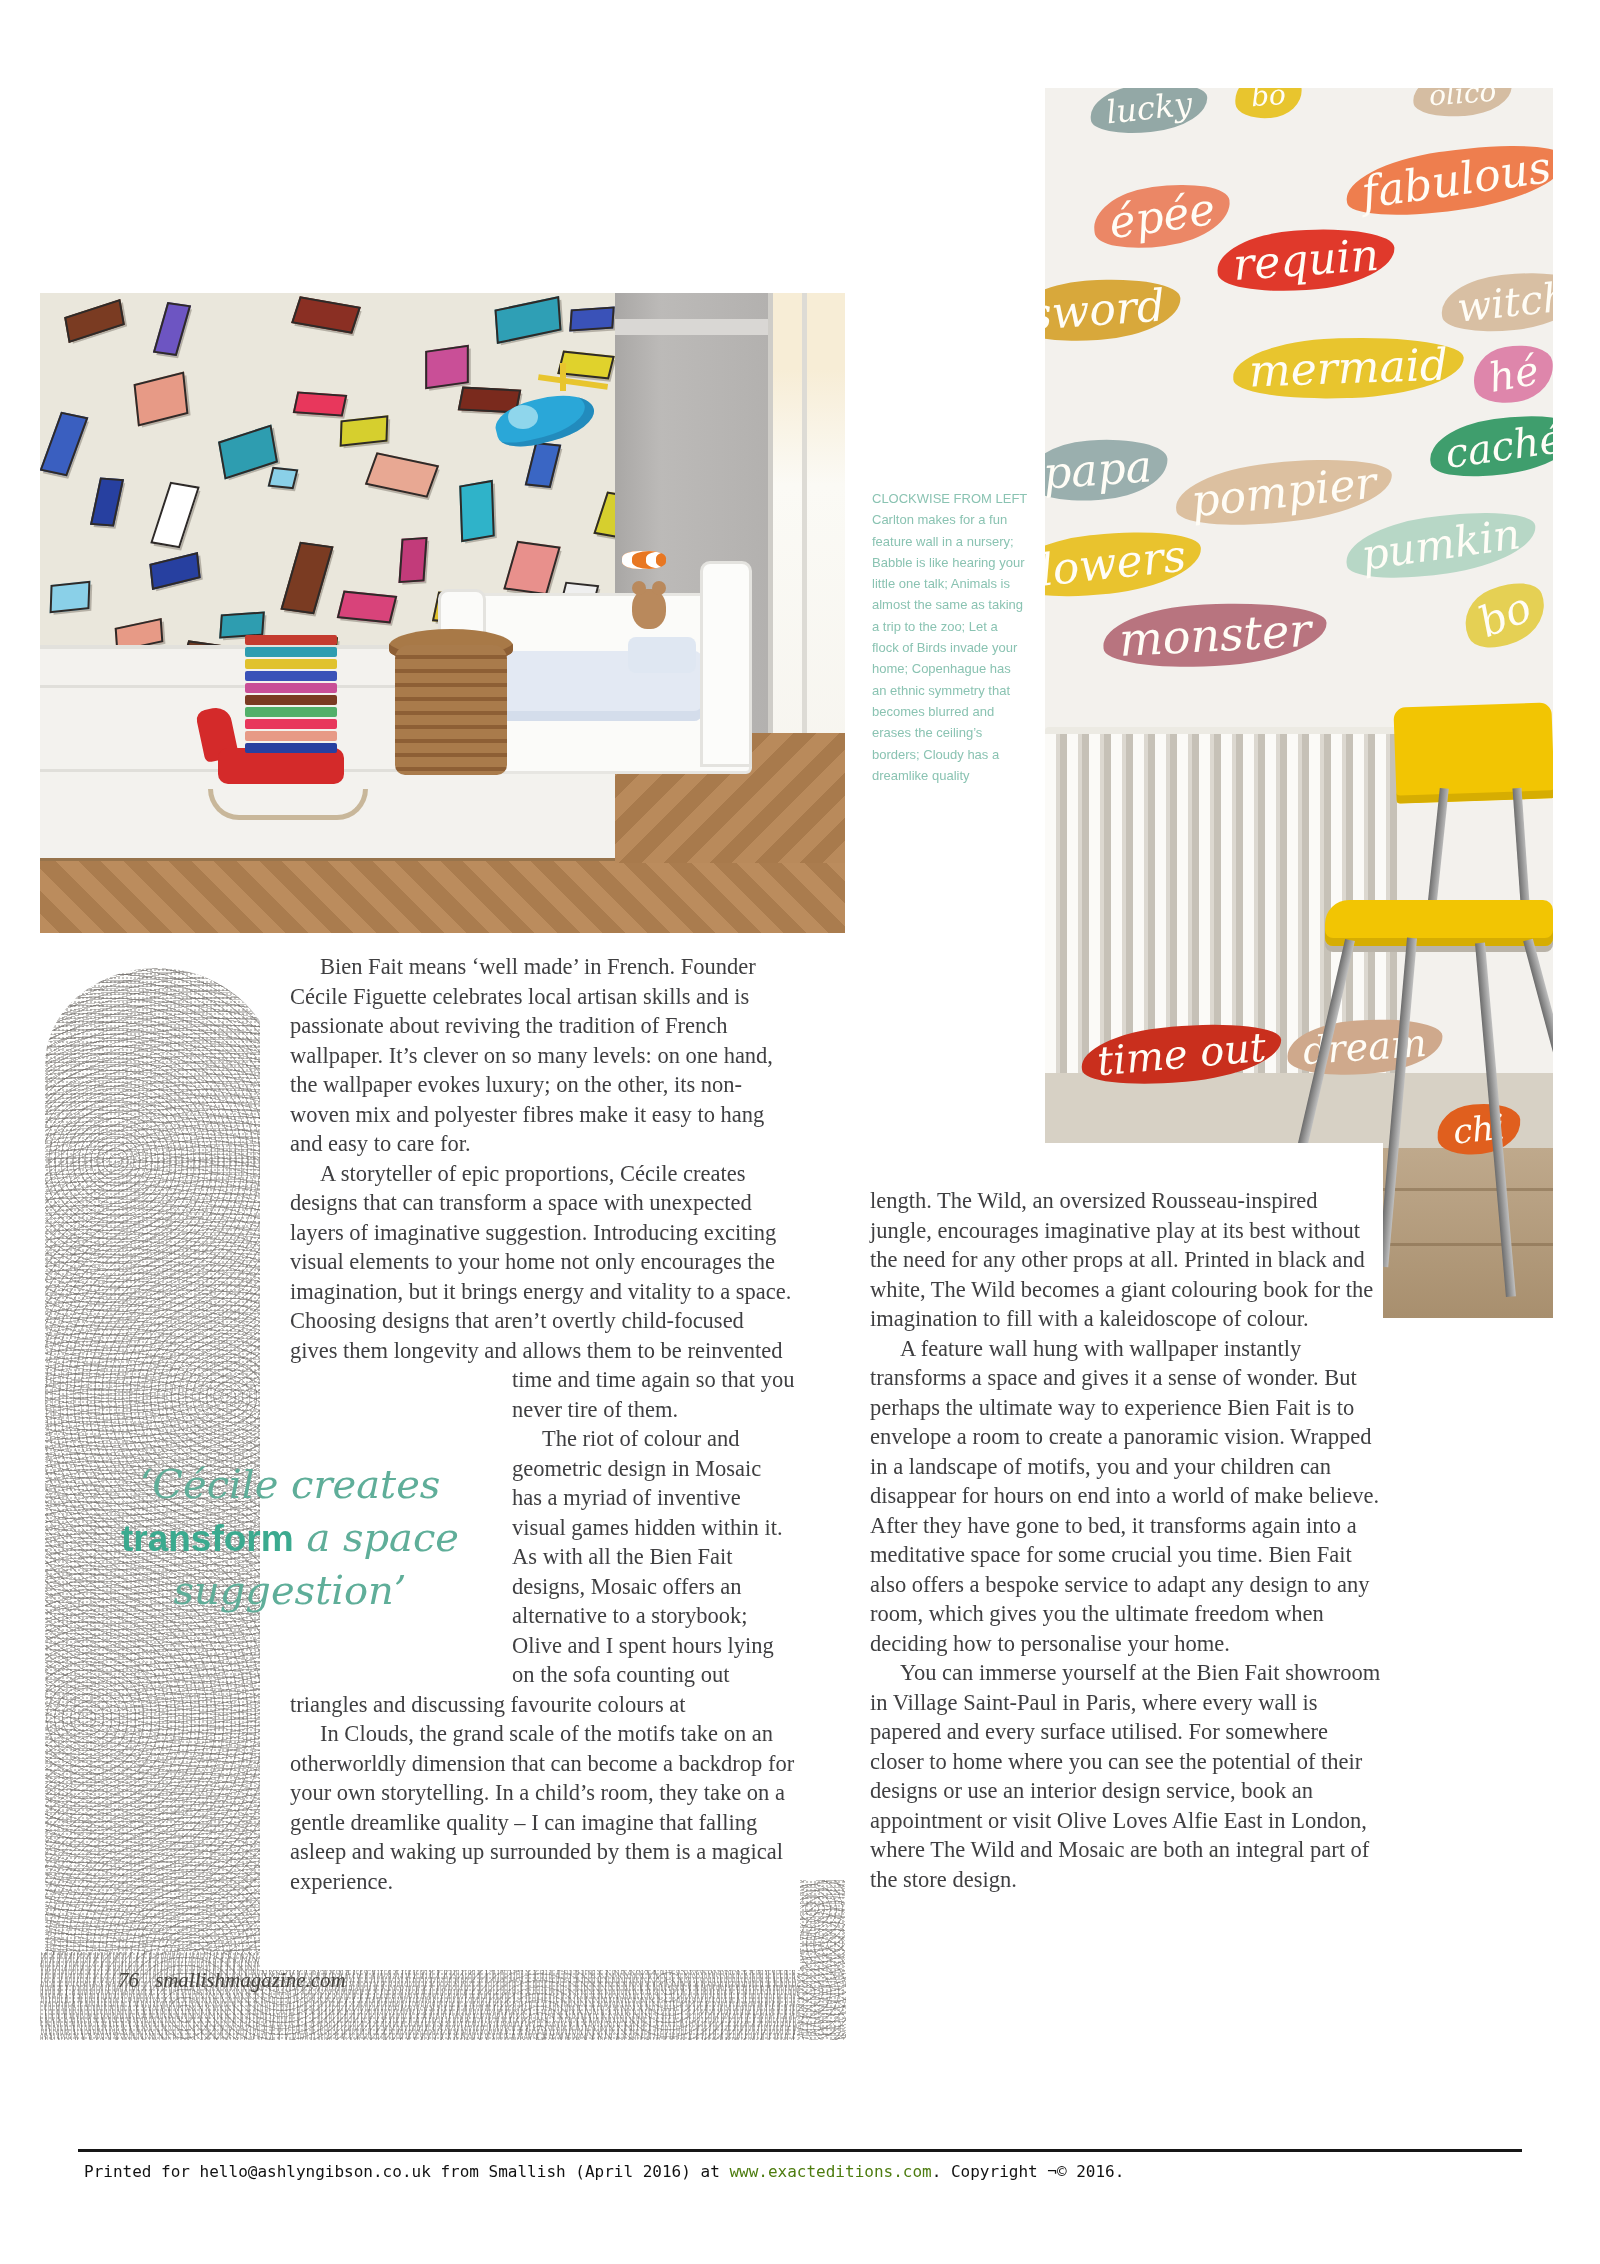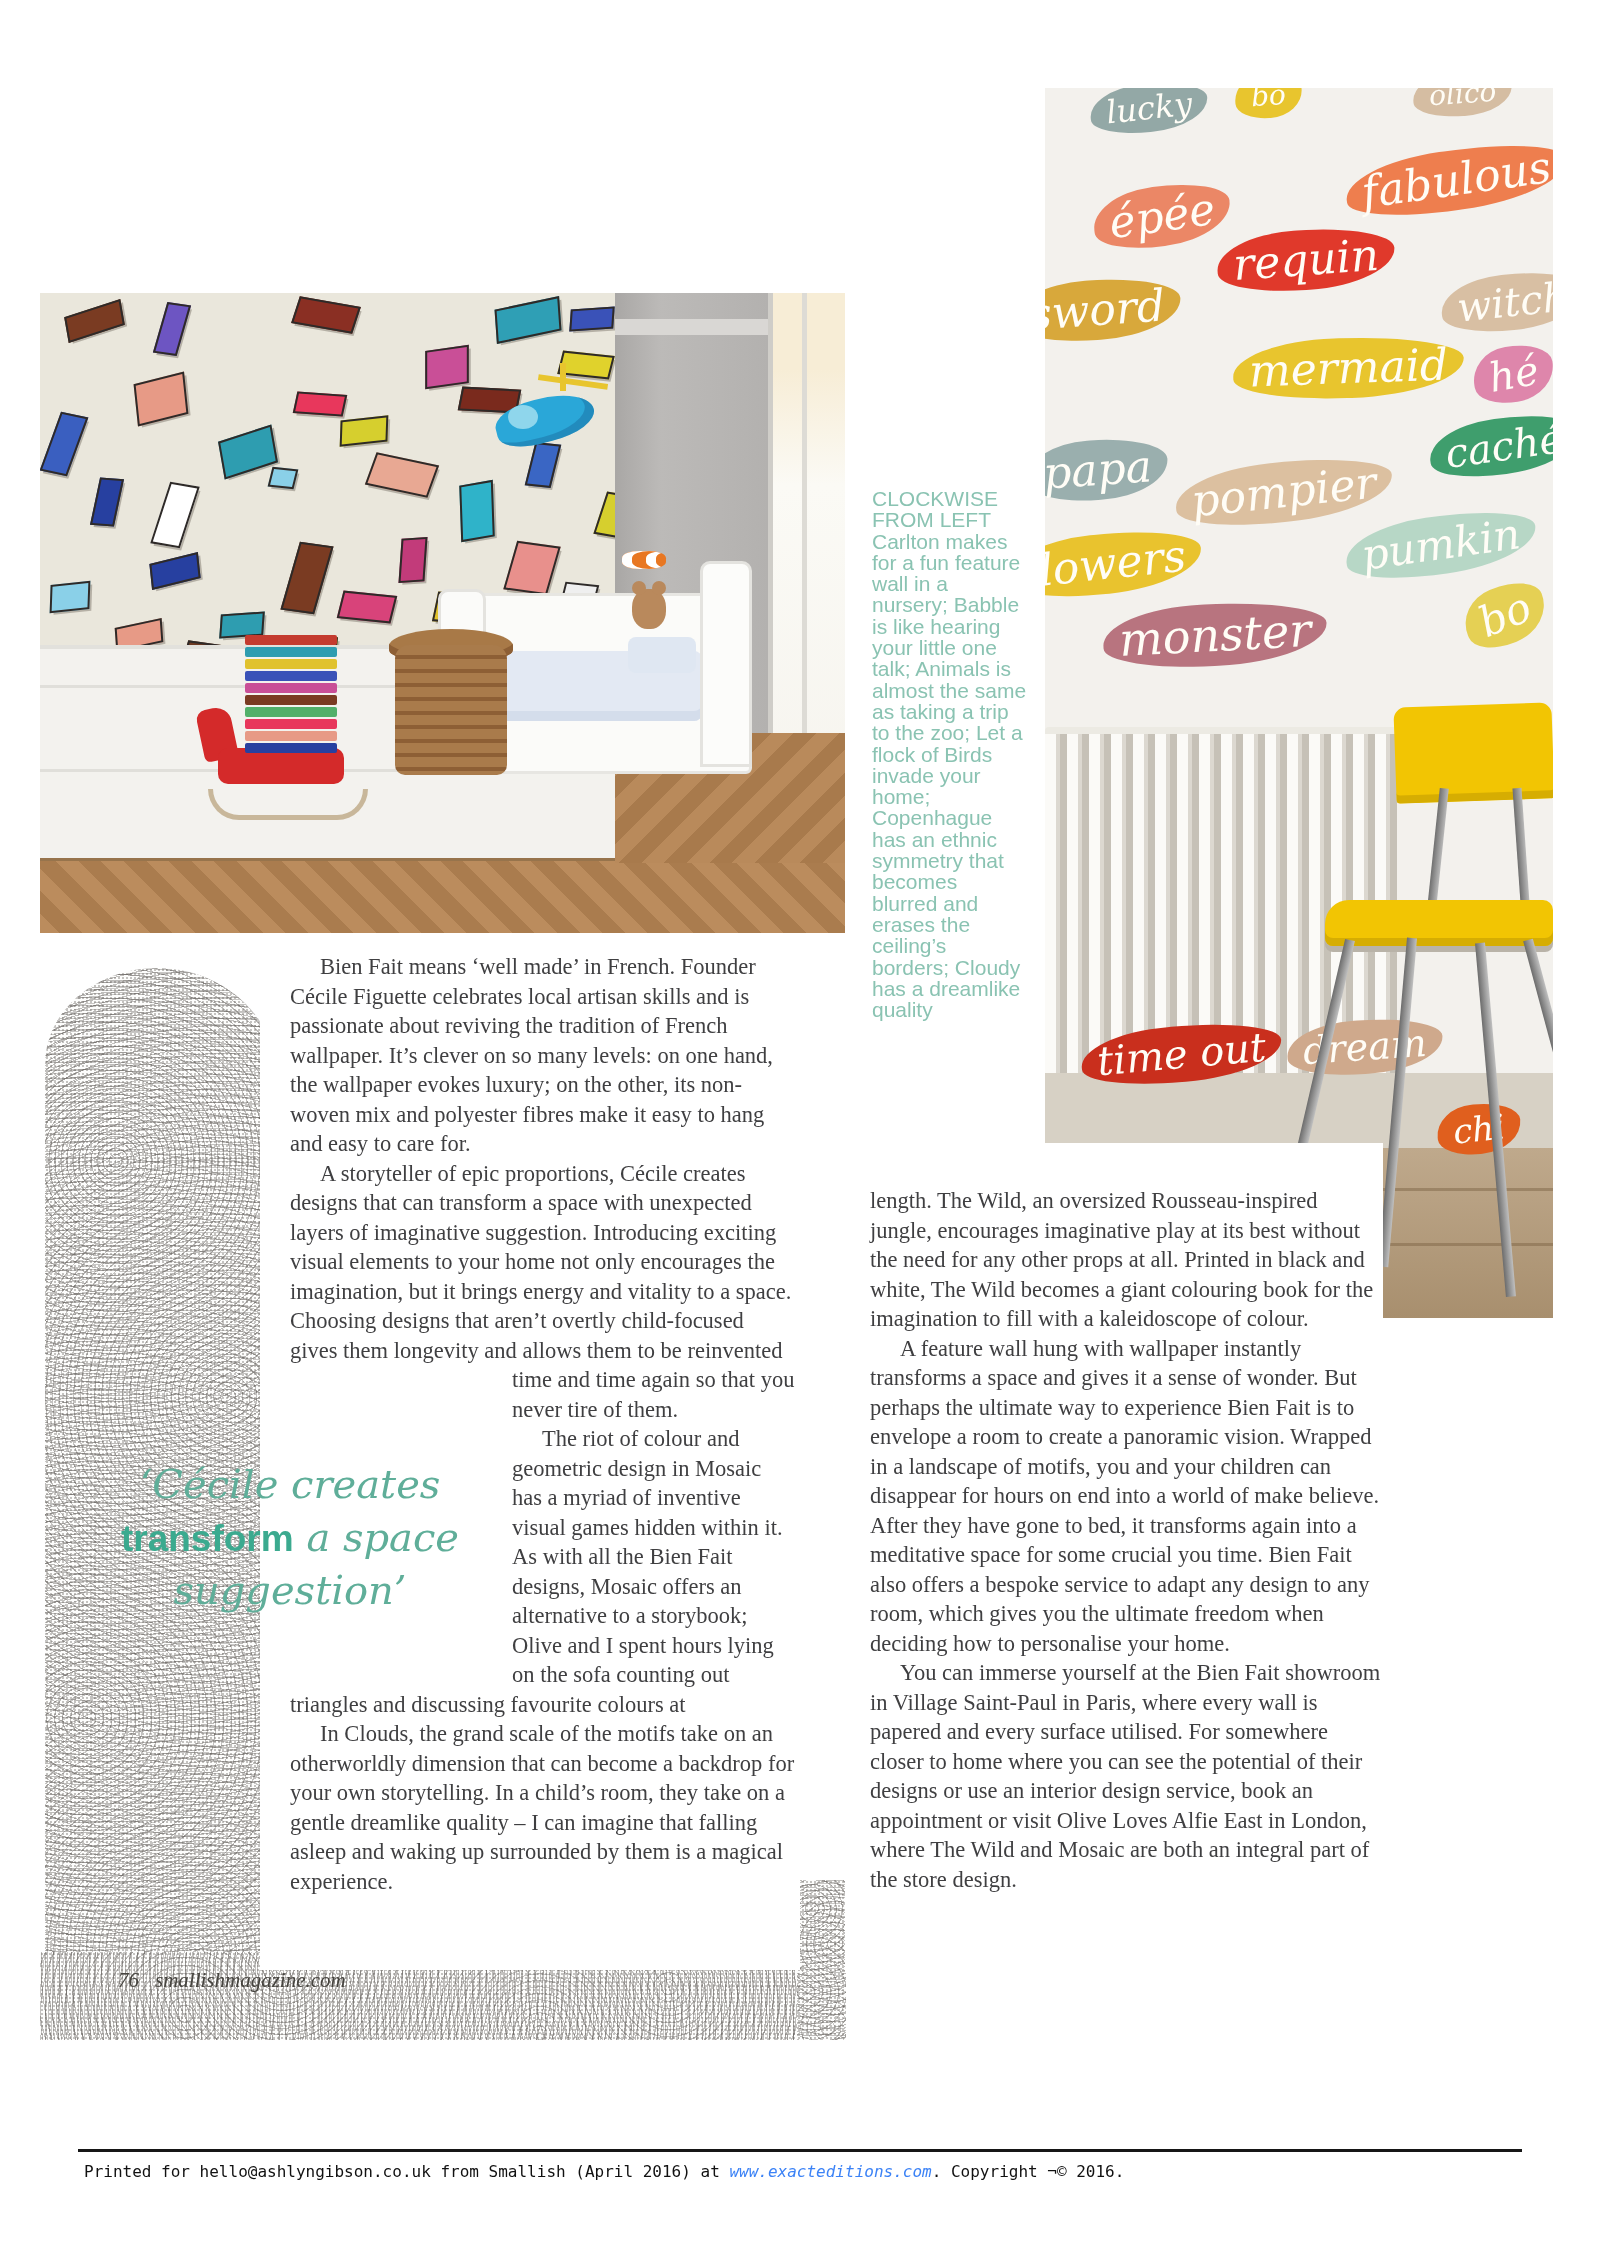--- a/index.html
+++ b/index.html
@@ -90,36 +90,36 @@
      border-radius:12px 12px 4px 4px;transform:rotate(-2deg);box-shadow:inset 0 -8px 0 #d6ad02;}
   .pr-post{position:absolute;width:9px;height:130px;background:linear-gradient(90deg,#6f6f6f,#b9b9b9);}
   .pr-seat{position:absolute;left:280px;top:812px;width:228px;height:46px;background:#f2c503;
      border-radius:24px 10px 8px 8px;box-shadow:0 6px 0 #b9b3a8, inset 0 -8px 0 #d6ad02;}
   .pr-leg{position:absolute;width:10px;background:linear-gradient(90deg,#6c6c6c,#c0c0c0);transform-origin:top center;}
   .wword{position:absolute;font-family:"DejaVu Serif",serif;font-style:italic;color:#fffdf6;
      padding:8px 16px;white-space:nowrap;line-height:1;}
 
   
   .caption{position:absolute;left:872px;top:488px;width:156px;
-     font-family:"Liberation Sans",sans-serif;font-size:21px;line-height:21.3px;color:#8ac3b2;}
+     font-family:"Liberation Sans",sans-serif;font-size:13px;line-height:21.3px;color:#8ac3b2;}
   .col{position:absolute;font-size:22.5px;line-height:29.5px;color:#3f3f41;text-align:left;}
   .col1{left:290px;top:952px;width:506px;}
   .col2{left:870px;top:1186px;width:512px;}
   .col p{margin:0;}
   .indent{text-indent:30px;}
   .qspacer{float:left;width:222px;height:324px;}
   .pullquote{position:absolute;left:80px;top:1462px;width:420px;text-align:center;line-height:44px;}
   .pq-serif{font-family:"DejaVu Serif",serif;font-style:italic;font-size:40px;color:#5fae99;}
   .pq-sans{font-family:"Liberation Sans",sans-serif;font-weight:bold;font-size:37px;color:#3baa8f;}
   .page-footer{position:absolute;left:118px;top:1968px;font-style:italic;font-size:21px;color:#46443f;}
   .page-footer .num{margin-right:16px;}
   .rule{position:absolute;left:78px;top:2149px;width:1444px;height:3px;background:#161616;}
   .printline{position:absolute;left:84px;top:2162px;font-family:"DejaVu Sans Mono",monospace;
      font-size:16px;color:#111;}
-  .printline .lnk{color:#3b82f6;font-style:italic;}
+  .printline .lnk{color:#4d7c0f;}
 </style>
 </head>
 <body>
 
 <div class="page">
 
   <div class="dots pat-left"></div>
   <div class="dots pat-bump bump1"></div>
   <div class="dots pat-bump bump2"></div>
   <div class="dots pat-bump bump3"></div>

